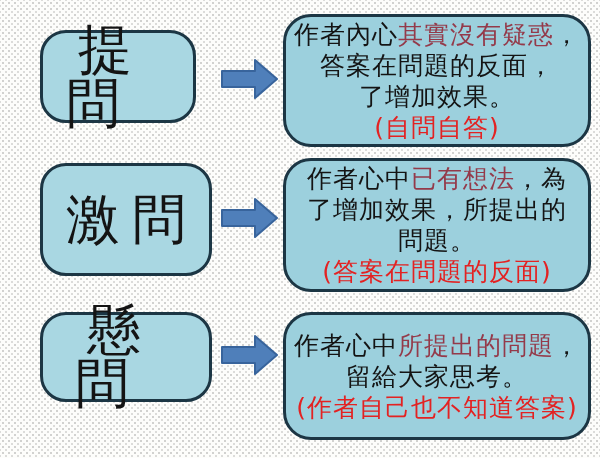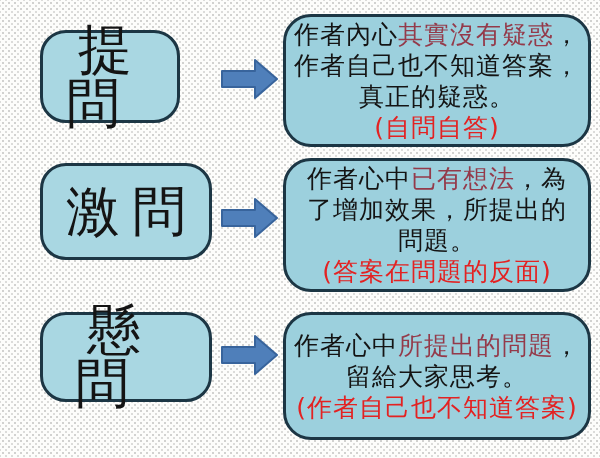--- a/index.html
+++ b/index.html
@@ -60,34 +60,34 @@
     stroke:var(--arrow_stroke);
     stroke-width:2;
     stroke-linejoin:round;
   }
 </style>
 </head>
 <body>
 
 <div class="slide">
 
-  <div class="term-box" style="left:40px;top:30px;width:140px;height:93px;padding-left:23px;">
+  <div class="term-box" style="left:40px;top:30px;width:156px;height:93px;padding-left:23px;">
     <span>提問</span>
   </div>
   <svg class="arrow" style="left:221px;top:57px;" viewBox="0 0 58 44">
     <polygon points="1,14 34,14 34,3 56,22 34,41 34,30 1,30" fill="#4f7fba"></polygon>
   </svg>
   <div class="exp-box" style="left:283px;top:14px;width:308px;height:133px;">
       <div class="line"><span class="seg c-black">作者內心</span><span class="seg c-dark_red">其實沒有疑惑</span><span class="seg c-black">，</span></div>
-      <div class="line"><span class="seg c-black">作者自己也不知道答案，</span></div>
-      <div class="line"><span class="seg c-black">真正的疑惑。</span></div>
+      <div class="line"><span class="seg c-black">答案在問題的反面，</span></div>
+      <div class="line"><span class="seg c-black">了增加效果。</span></div>
       <div class="line"><span class="seg c-bright_red">(自問自答)</span></div>
     </div>
 
-  <div class="term-box" style="left:40px;top:163px;width:172px;height:97px;justify-content:center;">
+  <div class="term-box" style="left:40px;top:163px;width:172px;height:113px;justify-content:center;">
     <span>激問</span>
   </div>
   <svg class="arrow" style="left:221px;top:196px;" viewBox="0 0 58 44">
     <polygon points="1,14 34,14 34,3 56,22 34,41 34,30 1,30" fill="#4f7fba"></polygon>
   </svg>
   <div class="exp-box" style="left:283px;top:158px;width:308px;height:134px;align-items:center;">
       <div class="line"><span class="seg c-black">作者心中</span><span class="seg c-dark_red">已有想法</span><span class="seg c-black">，為</span></div>
       <div class="line"><span class="seg c-black">了增加效果，所提出的</span></div>
       <div class="line"><span class="seg c-black">問題。</span></div>
       <div class="line"><span class="seg c-bright_red">(答案在問題的反面)</span></div>

